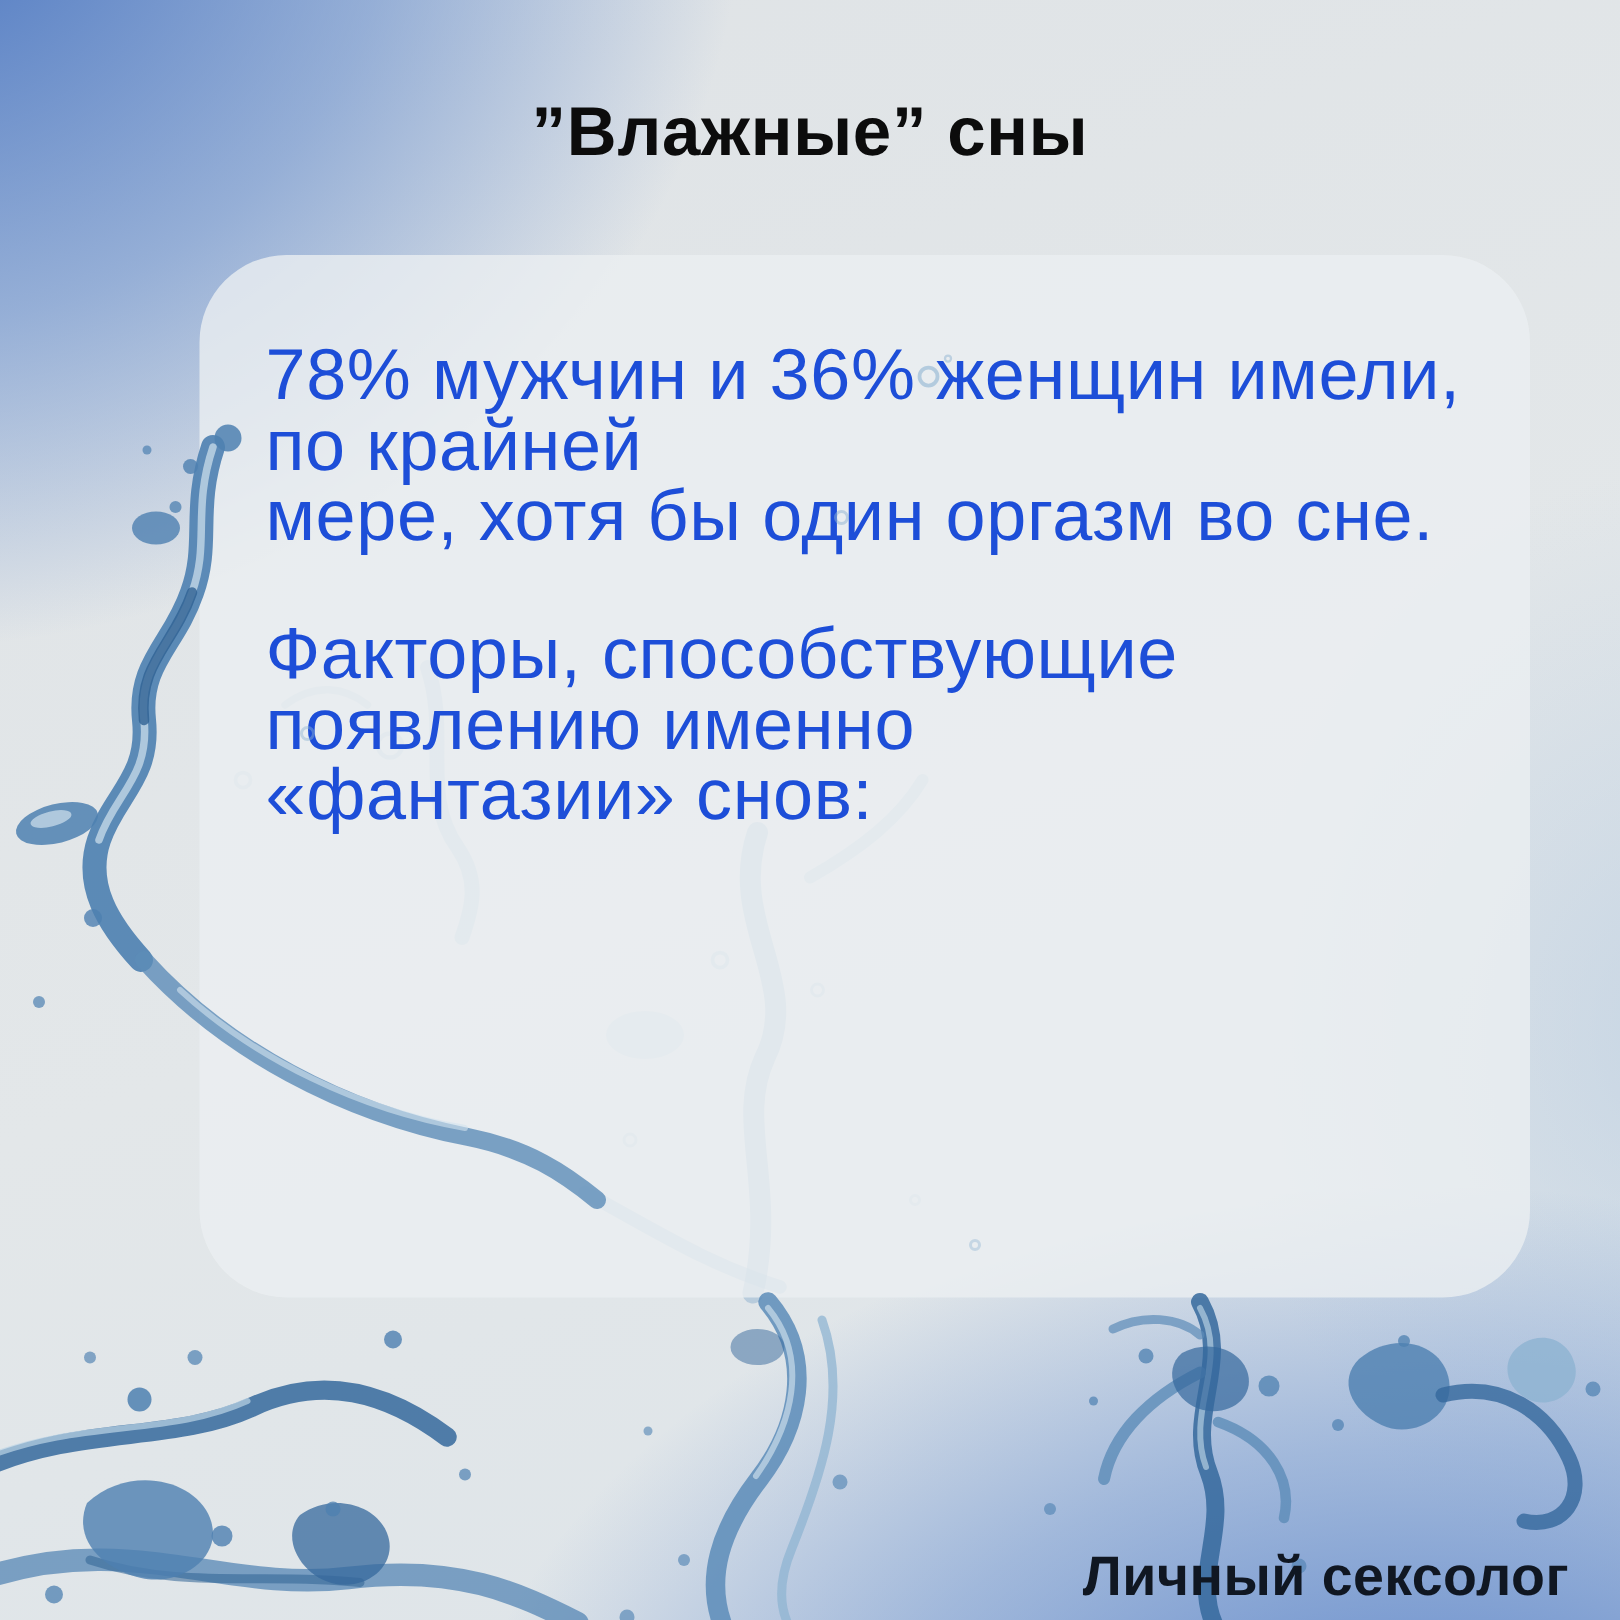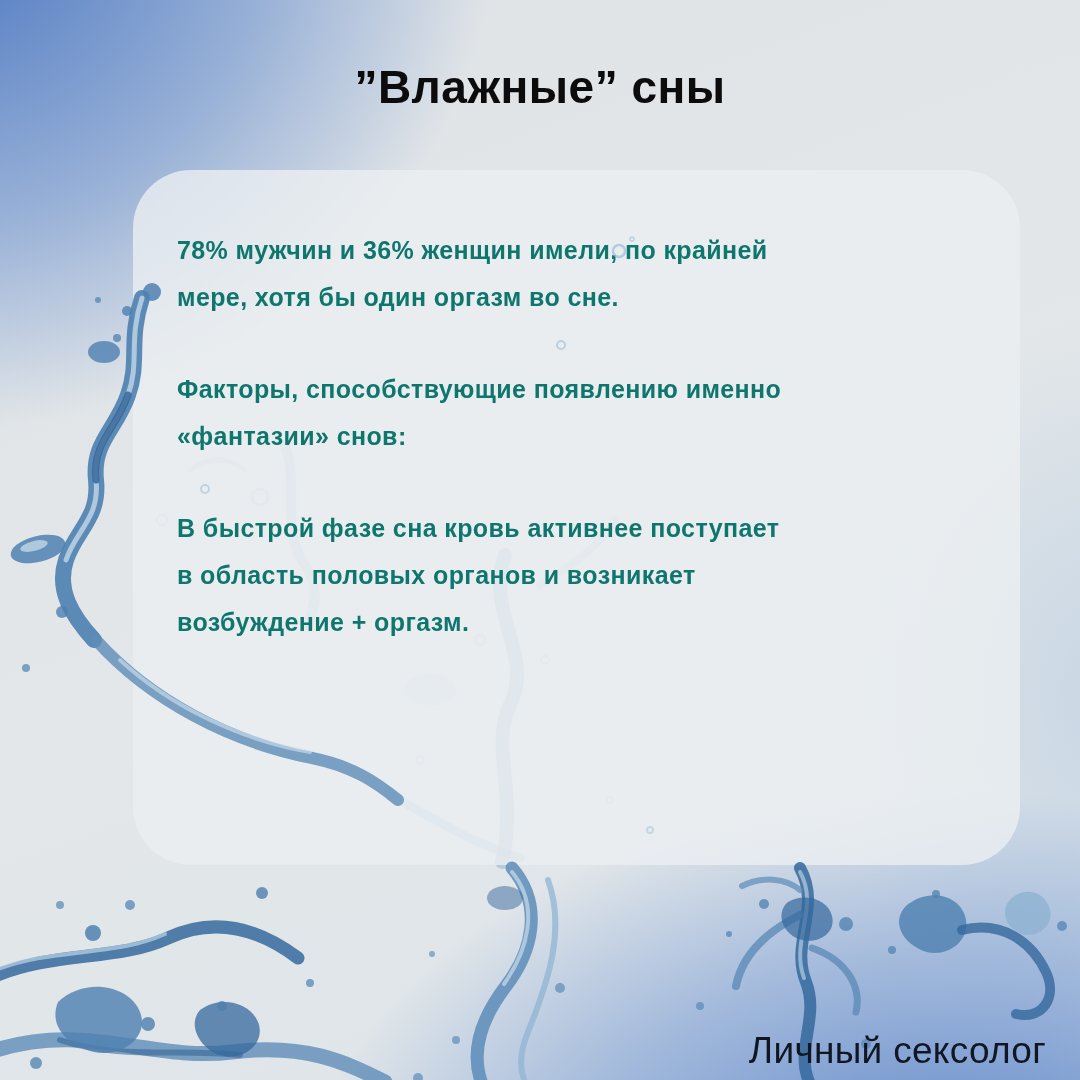--- a/index.html
+++ b/index.html
@@ -18,33 +18,33 @@
   .card{
     position:absolute;z-index:2;
     left:133px;top:170px;width:887px;height:695px;
     border-radius:58px;
     background:rgba(235,239,241,0.80);
     box-sizing:border-box;
     padding:57px 40px 0 44px;
   }
   .card p{
     margin:0 0 45px 0;
-    font-size:25px;line-height:47px;letter-spacing:0.4px;
-    font-weight:700;color:#0f766e;
+    font-size:48px;line-height:47px;letter-spacing:0.4px;
+    font-weight:400;color:#1d4ed8;
     white-space:pre-line;
   }
   .layer.front{z-index:3;}
   .title{
     position:absolute;z-index:4;left:0;top:60px;width:1080px;
     text-align:center;font-size:46px;font-weight:700;color:#0c0c0c;
     letter-spacing:0.5px;
   }
   .signature{
     position:absolute;z-index:4;right:34px;bottom:8px;
-    font-size:37px;font-weight:400;color:#101722;letter-spacing:0.3px;text-align:right;
+    font-size:37px;font-weight:700;color:#101722;letter-spacing:0.3px;text-align:right;
   }
 </style>
 </head>
 <body>
 
 <svg class="layer back" viewBox="0 0 1080 1080" aria-hidden="true">
   <g fill="none" stroke-linecap="round">
     <path d="M505,555 C485,615 535,655 510,705 C490,748 518,790 502,862" stroke="#8fb2cf" stroke-width="14" opacity="0.5"></path>
     <path d="M540,585 C575,565 600,545 615,520" stroke="#9dbdd6" stroke-width="8" opacity="0.42"></path>
     <path d="M390,795 C440,822 470,842 520,858" stroke="#8fb2cf" stroke-width="9" opacity="0.42"></path>
@@ -58,23 +58,20 @@
     <circle cx="610" cy="800" r="3" stroke="#9dbdd6" stroke-width="2" opacity="0.4"></circle>
   </g>
   <ellipse cx="430" cy="690" rx="26" ry="16" fill="#9dbdd6" opacity="0.3"></ellipse>
 </svg>
 
 <div class="card">
   <p>78% мужчин и 36% женщин имели, по крайней
 мере, хотя бы один оргазм во сне.</p>
   <p>Факторы, способствующие появлению именно
 «фантазии» снов:</p>
-  <p>В быстрой фазе сна кровь активнее поступает
-в область половых органов и возникает
-возбуждение + оргазм.</p>
 </div>
 
 <svg class="layer front" viewBox="0 0 1080 1080" aria-hidden="true">
 
   <g stroke-linecap="round" fill="none">
     <path d="M142,298 C128,340 140,362 128,395 C116,430 92,442 96,480 C100,518 76,530 66,560 C56,590 72,616 94,640" stroke="#4d80b0" stroke-width="16" opacity="0.9"></path>
     <path d="M142,298 C128,340 140,362 128,395 C116,430 92,442 96,480 C100,518 76,530 66,560" stroke="#c9dcea" stroke-width="5" opacity="0.75"></path>
     <path d="M128,395 C116,430 92,442 96,480" stroke="#2f6293" stroke-width="7" opacity="0.8"></path>
     <path d="M96,640 C150,700 230,742 312,758 C352,766 376,782 398,800" stroke="#5c8cb8" stroke-width="12" opacity="0.8"></path>
     <path d="M120,660 C170,706 240,740 310,752" stroke="#d2e2ee" stroke-width="4" opacity="0.6"></path>

